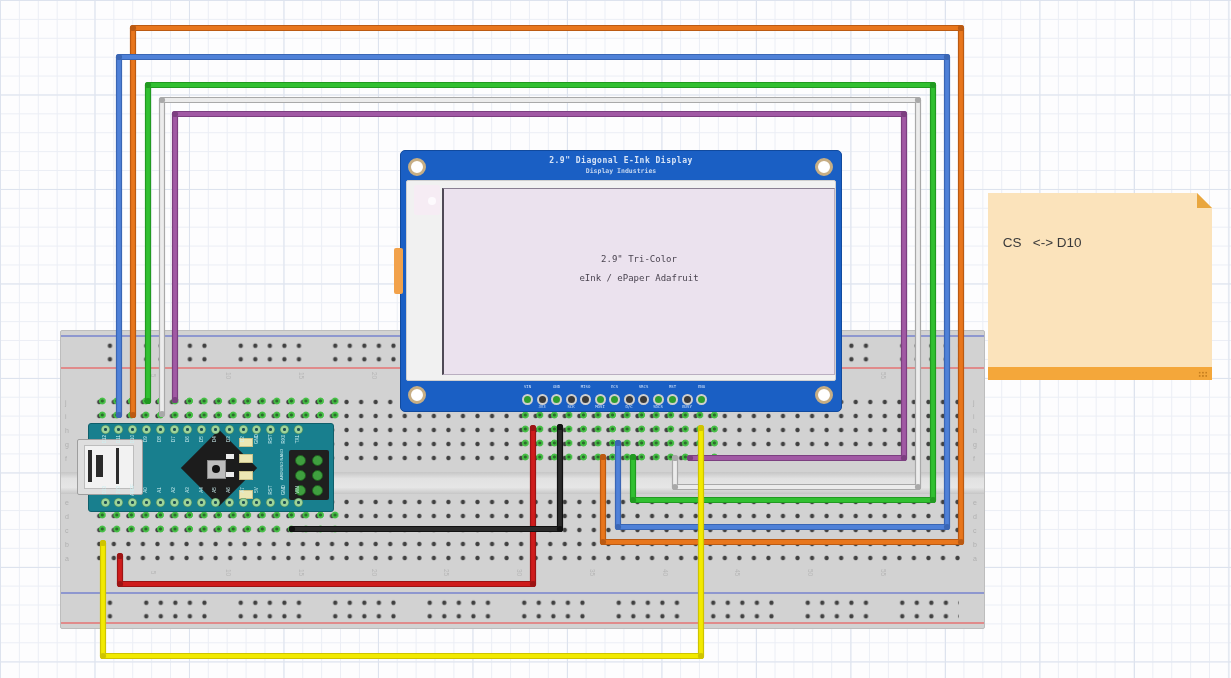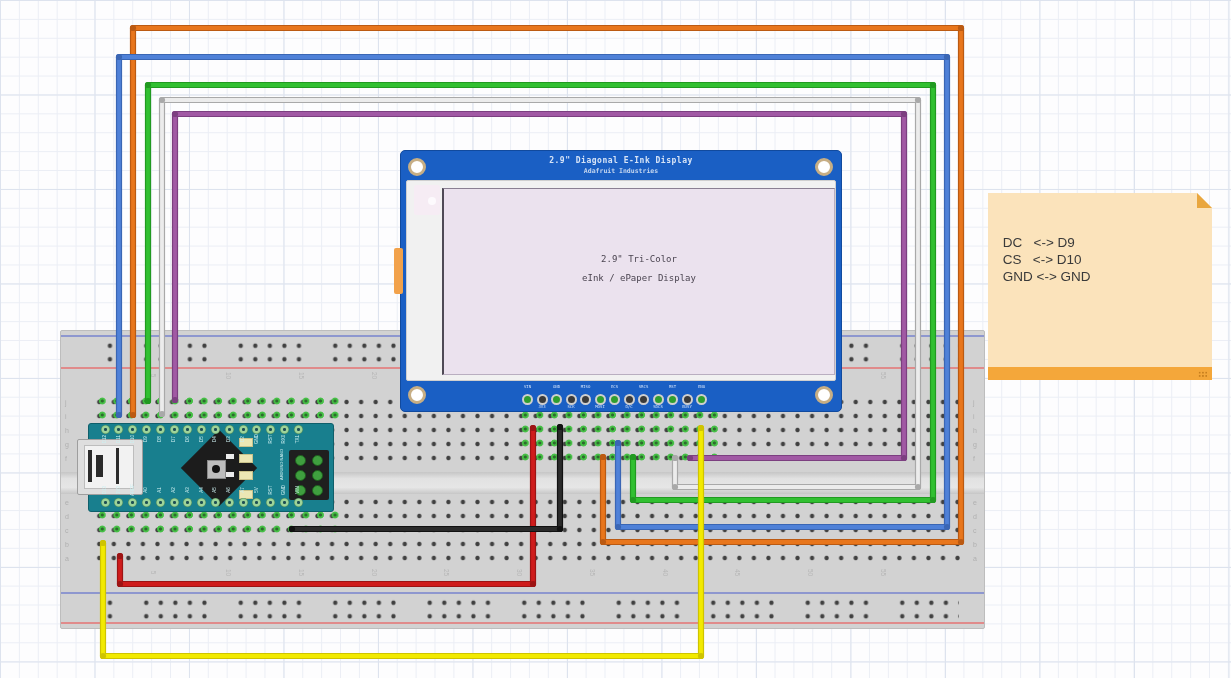--- a/index.html
+++ b/index.html
@@ -140,28 +140,28 @@
   <div class="abs green-holes" style="left:518px;top:408px;width:203px;height:56px"></div>
   <div class="abs green-holes" style="left:95px;top:394px;width:246px;height:28px"></div>
   <div class="abs green-holes" style="left:95px;top:508px;width:246px;height:28px"></div>
 
   <div id="display-module" class="abs">
     <div class="mount-hole" style="left:7px;top:7px"></div>
     <div class="mount-hole" style="left:414px;top:7px"></div>
     <div class="mount-hole" style="left:7px;top:235px"></div>
     <div class="mount-hole" style="left:414px;top:235px"></div>
     <div id="display-title" class="abs">2.9" Diagonal E-Ink Display</div>
-    <div id="display-subtitle" class="abs">Adafruit Industries</div>
+    <div id="display-subtitle" class="abs">Display Industries</div>
     <div id="screen-frame" class="abs">
       <div id="screen-pink-sq" class="abs">
         <div id="screen-pink-dot" class="abs"></div>
       </div>
       <div id="screen" class="abs">
         <div id="screen-text1" class="abs">2.9" Tri-Color</div>
-        <div id="screen-text2" class="abs">eInk / ePaper Display</div>
+        <div id="screen-text2" class="abs">eInk / ePaper Adafruit</div>
       </div>
     </div>
     <div id="flex-tab" class="abs"></div>
     <div id="display-pins">
         <div class="dpin" style="left: 121px; background: rgb(47, 158, 47);"></div>
         <div class="dpin-label dl-top" style="left: 116.5px;">VIN</div>
         <div class="dpin" style="left: 135.5px; background: rgb(58, 58, 58);"></div>
         <div class="dpin-label dl-bottom" style="left: 131px;">3V3</div>
         <div class="dpin" style="left: 150px; background: rgb(47, 158, 47);"></div>
         <div class="dpin-label dl-top" style="left: 145.5px;">GND</div>
@@ -275,21 +275,21 @@
       <div class="abs npin" style="left: 279.9px; top: 497.5px;"></div>
       <div class="abs npin-label" style="left: 276.4px; top: 487px;">GND</div>
       <div class="abs npin" style="left: 293.7px; top: 497.5px;"></div>
       <div class="abs npin-label" style="left: 290.2px; top: 487px;">VIN</div>
     </div>
 
   <div id="note" class="abs">
     <div id="note-body" class="abs"></div>
     <div id="note-fold" class="abs"></div>
     <div id="note-text" class="abs">
-      <div id="note-lines"><div> DC   &lt;-&gt; D9</div><div> CS   &lt;-&gt; D10</div><div> GND &lt;-&gt; GND</div></div>
+      <div id="note-lines"><div> CS   &lt;-&gt; D10</div></div>
     </div>
     <div id="note-bar" class="abs"></div>
     <div id="note-grip" class="abs"></div>
   </div>
 
   <svg id="wires-svg" class="abs" width="1231" height="678">
       <polyline points="690,458 904,458 904,114 175,114 175,400" fill="none" stroke="#7c3f80" stroke-width="6.2" stroke-linecap="round" stroke-linejoin="round"></polyline>
       <polyline points="690,458 904,458 904,114 175,114 175,400" fill="none" stroke="#a159a4" stroke-width="3.8" stroke-linecap="round" stroke-linejoin="round"></polyline>
       <circle cx="690" cy="458" r="3.1" fill="#7c3f80"></circle>
       <circle cx="904" cy="458" r="3.1" fill="#7c3f80"></circle>

